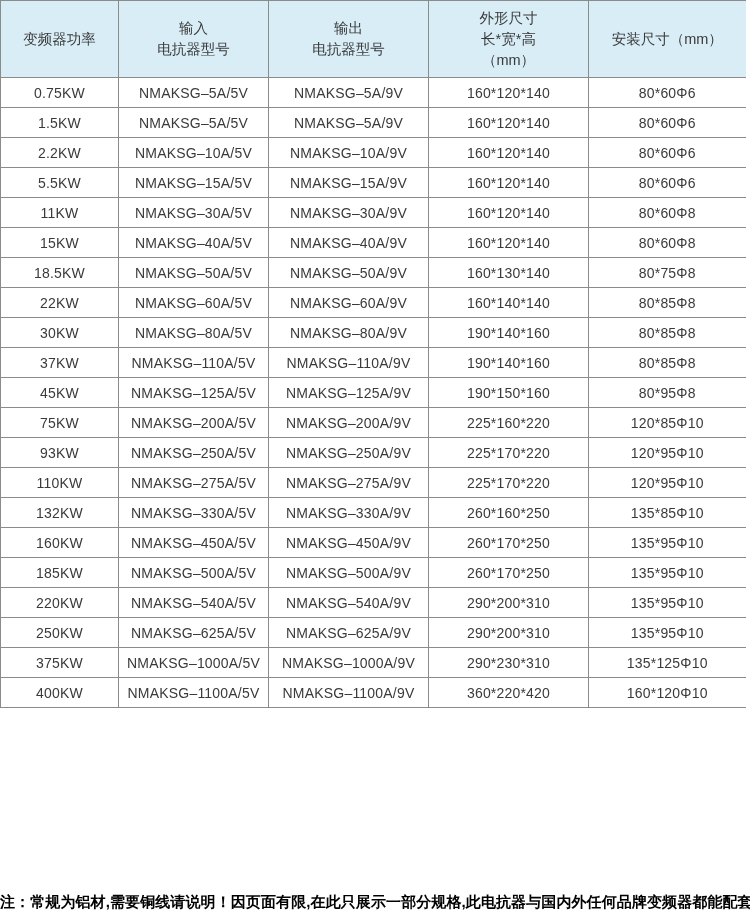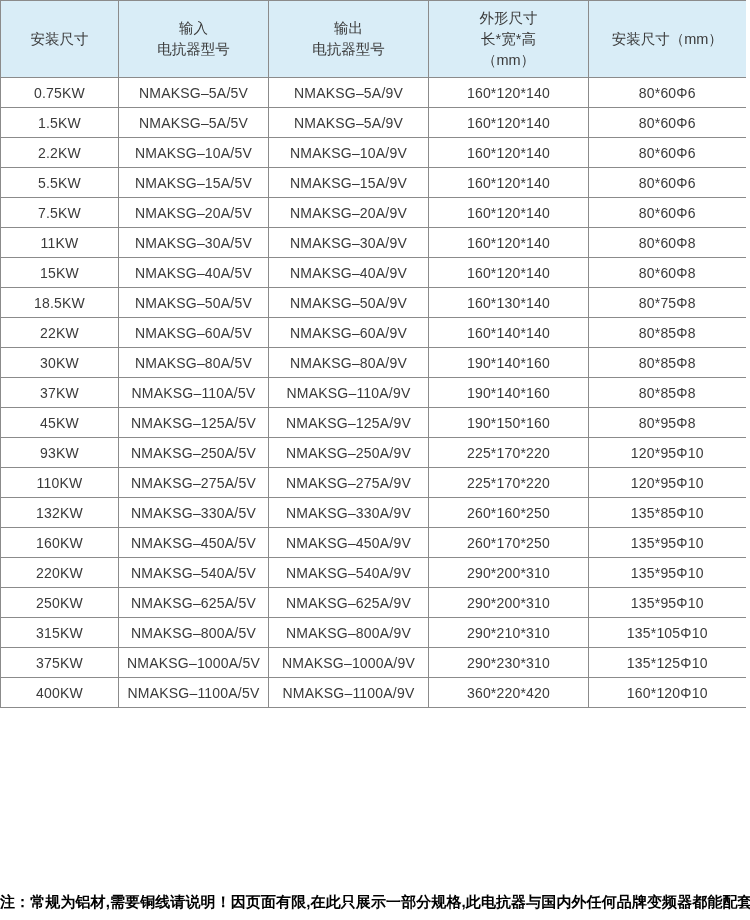--- a/index.html
+++ b/index.html
@@ -68,21 +68,21 @@
     <colgroup>
       <col style="width:118px">
       <col style="width:150px">
       <col style="width:160px">
       <col style="width:160px">
       <col style="width:157px">
     </colgroup>
     <thead>
       <tr>
         <th>
-          <span class="hline">安装尺寸</span>
+          <span class="hline">变频器功率</span>
         </th>
         <th>
           <span class="hline">输入</span>
           <span class="hline">电抗器型号</span>
         </th>
         <th>
           <span class="hline">输出</span>
           <span class="hline">电抗器型号</span>
         </th>
         <th>
@@ -114,27 +114,20 @@
           <td>2.2KW</td>
           <td>NMAKSG–10A/5V</td>
           <td>NMAKSG–10A/9V</td>
           <td>160*120*140</td>
           <td>80*60Φ6</td>
         </tr>
         <tr>
           <td>5.5KW</td>
           <td>NMAKSG–15A/5V</td>
           <td>NMAKSG–15A/9V</td>
-          <td>160*120*140</td>
-          <td>80*60Φ6</td>
-        </tr>
-        <tr>
-          <td>7.5KW</td>
-          <td>NMAKSG–20A/5V</td>
-          <td>NMAKSG–20A/9V</td>
           <td>160*120*140</td>
           <td>80*60Φ6</td>
         </tr>
         <tr>
           <td>11KW</td>
           <td>NMAKSG–30A/5V</td>
           <td>NMAKSG–30A/9V</td>
           <td>160*120*140</td>
           <td>80*60Φ8</td>
         </tr>
@@ -174,20 +167,27 @@
           <td>80*85Φ8</td>
         </tr>
         <tr>
           <td>45KW</td>
           <td>NMAKSG–125A/5V</td>
           <td>NMAKSG–125A/9V</td>
           <td>190*150*160</td>
           <td>80*95Φ8</td>
         </tr>
         <tr>
+          <td>75KW</td>
+          <td>NMAKSG–200A/5V</td>
+          <td>NMAKSG–200A/9V</td>
+          <td>225*160*220</td>
+          <td>120*85Φ10</td>
+        </tr>
+        <tr>
           <td>93KW</td>
           <td>NMAKSG–250A/5V</td>
           <td>NMAKSG–250A/9V</td>
           <td>225*170*220</td>
           <td>120*95Φ10</td>
         </tr>
         <tr>
           <td>110KW</td>
           <td>NMAKSG–275A/5V</td>
           <td>NMAKSG–275A/9V</td>
@@ -202,39 +202,39 @@
           <td>135*85Φ10</td>
         </tr>
         <tr>
           <td>160KW</td>
           <td>NMAKSG–450A/5V</td>
           <td>NMAKSG–450A/9V</td>
           <td>260*170*250</td>
           <td>135*95Φ10</td>
         </tr>
         <tr>
+          <td>185KW</td>
+          <td>NMAKSG–500A/5V</td>
+          <td>NMAKSG–500A/9V</td>
+          <td>260*170*250</td>
+          <td>135*95Φ10</td>
+        </tr>
+        <tr>
           <td>220KW</td>
           <td>NMAKSG–540A/5V</td>
           <td>NMAKSG–540A/9V</td>
           <td>290*200*310</td>
           <td>135*95Φ10</td>
         </tr>
         <tr>
           <td>250KW</td>
           <td>NMAKSG–625A/5V</td>
           <td>NMAKSG–625A/9V</td>
           <td>290*200*310</td>
           <td>135*95Φ10</td>
-        </tr>
-        <tr>
-          <td>315KW</td>
-          <td>NMAKSG–800A/5V</td>
-          <td>NMAKSG–800A/9V</td>
-          <td>290*210*310</td>
-          <td>135*105Φ10</td>
         </tr>
         <tr>
           <td>375KW</td>
           <td>NMAKSG–1000A/5V</td>
           <td>NMAKSG–1000A/9V</td>
           <td>290*230*310</td>
           <td>135*125Φ10</td>
         </tr>
         <tr>
           <td>400KW</td>

